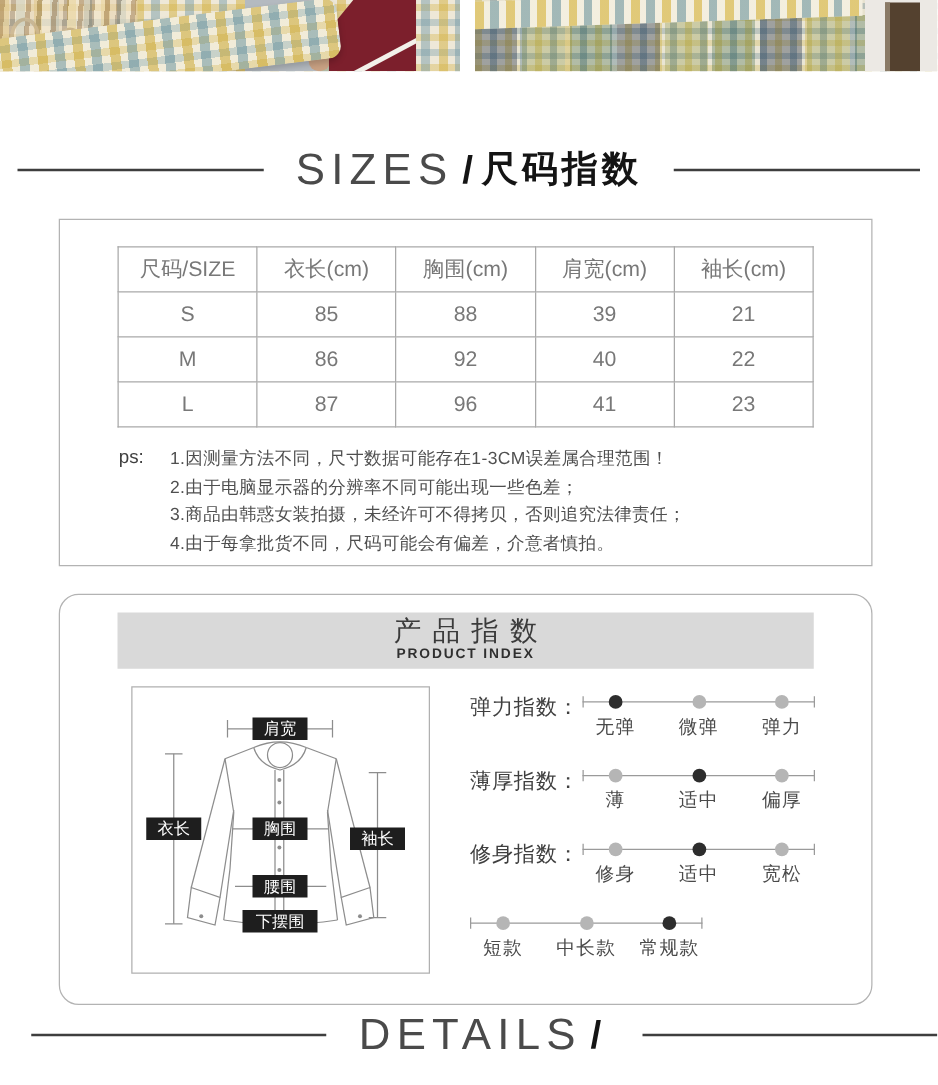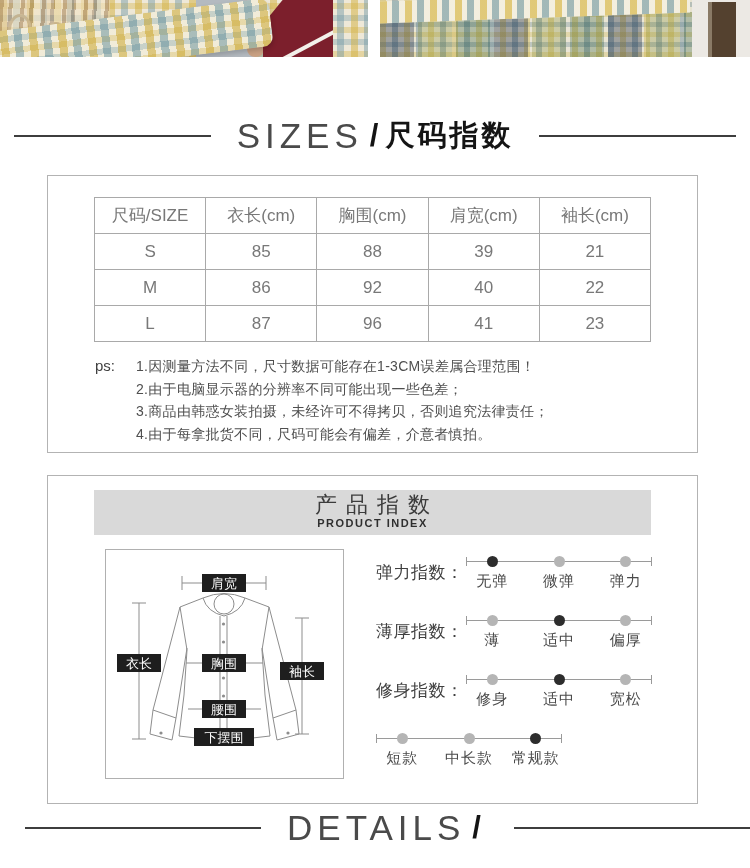--- a/index.html
+++ b/index.html
@@ -53,41 +53,41 @@
   .details-heading { top:808px;padding-left:25px; }
   .h-line { flex:1; height:2px; background:#3e3e3e; }
   .h-text { display:flex; align-items:center; margin:0 26px; white-space:nowrap; }
   .h-en { font-size:35px; font-weight:400; color:#4a4a4a; letter-spacing:5px; }
   .h-sep { font-size:31px; font-weight:bold; color:#141414; margin:0 7px; }
   .h-zh { font-size:29px; font-weight:bold; color:#141414; letter-spacing:3px; }
 
   
   .box { position:absolute; left:47px; width:651px; border:1px solid #b3b3b3; background:#fff; }
   .box1 { top:175px; height:278px; }
-  .box2 { top:475px; height:329px; }
+  .box2 { top:475px; height:329px;border-radius:16px; }
 
   
   .size-table { width:557px; margin:21px auto 0; border-collapse:collapse; table-layout:fixed; }
   .size-table td { border:1px solid #a9a9a9; height:36px; text-align:center; vertical-align:middle; font-size:17px; color:#787878; }
 
   
   .notes { display:flex; margin:13px 0 0 47px; }
   .notes-label { width:41px; font-size:15px; color:#3f3f3f; padding-top:2px; }
   .notes-list div { font-size:14px; color:#4f4f4f; line-height:22.5px; letter-spacing:.3px; }
 
   
   .banner { width:557px; height:45px; margin:14px auto 0; background:#d9d9d9; text-align:center; overflow:hidden; }
   .banner-zh { margin-top:2px; font-size:22px; color:#3b3b3b; letter-spacing:9px; padding-left:9px; line-height:25px; }
   .banner-en { font-size:11px; font-weight:bold; color:#2f2f2f; letter-spacing:1.5px; line-height:13px; }
   .pi-content { position:relative; height:246px; }
   .diagram-box { position:absolute; left:57px; top:14px; width:239px; height:230px; border:1px solid #b0b0b0; }
   .diagram-box svg { display:block; width:100%; height:100%; }
   .svg-measure-label { font-size:13px; fill:#ffffff; text-anchor:middle; }
   .index-col { position:absolute; left:328px; top:18px; width:290px; }
-  .index-row { display:flex; margin-bottom:21px;align-items:center; }
+  .index-row { display:flex; margin-bottom:21px; }
   .row-label { width:90px; font-size:17px; color:#3f3f3f; letter-spacing:.5px; padding-top:1px; white-space:nowrap; }
   .scale { width:186px; position:relative; }
   .scale-line { position:absolute; left:0; top:8px; width:100%; height:1px; background:#9a9a9a; }
   .tick-l, .tick-r { position:absolute; top:4px; width:1px; height:9px; background:#9a9a9a; }
   .tick-l { left:0; } .tick-r { right:0; }
   .cols { display:flex; position:relative;gap:14px; }
   .col { flex:1; display:flex; flex-direction:column; align-items:center; }
   .dot { width:11px; height:11px; border-radius:50%; background:#b5b5b5; margin-top:3px; }
   .dot.dark { background:#2d2d2d; }
   .opt-label { margin-top:5px; font-size:15px; color:#4a4a4a; letter-spacing:1px; white-space:nowrap; }

